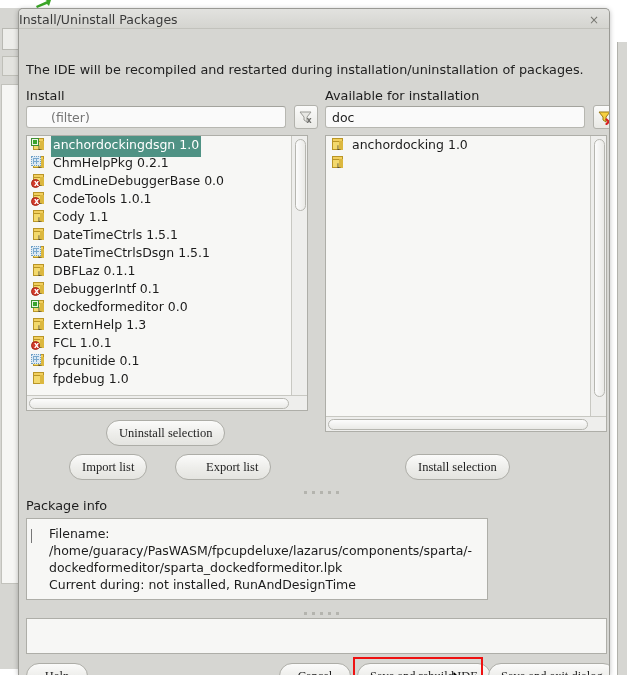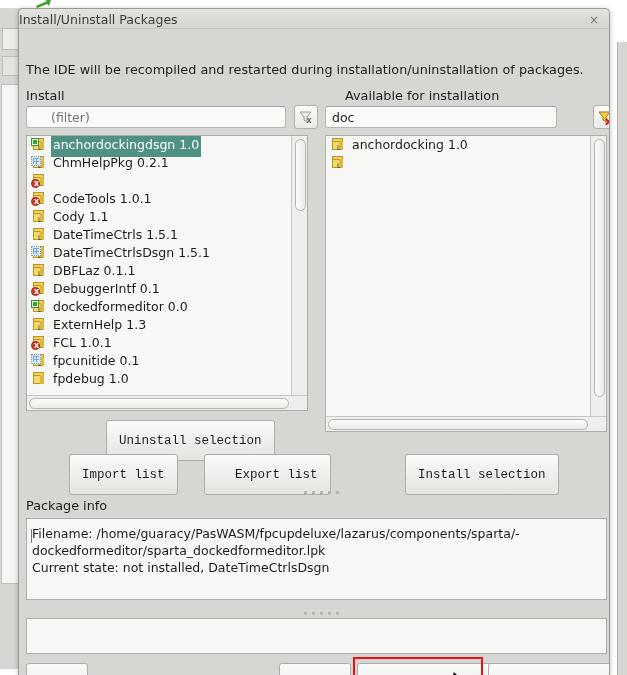--- a/index.html
+++ b/index.html
@@ -93,39 +93,39 @@
   #intro {
     position:absolute; left: 7px; top: 30px;
     font-size: 12.8px; color: #222;
   }
 
   .section-label {
     position:absolute;
     font-size: 12.8px; color: #1d1d1d;
   }
   #lbl-install { left: 7px; top: 56px; }
-  #lbl-available { left: 306px; top: 56px; margin-left: 20px; }
+  #lbl-available { left: 306px; top: 56px; }
 
   
   .tinput {
     position:absolute;
     height: 22px;
     background: #fafafa;
     border: 1px solid #b7b7b1;
     border-top-color: #a3a39d;
     border-radius: 3px;
     padding: 0 6px;
     font-family: "DejaVu Sans", "Liberation Sans", sans-serif;
     font-size: 12.5px;
     color: #222;
     line-height: 20px;
     outline: none;
   }
   #filter-left { left: 7px; top: 74px; width: 260px; color:#8d8d8a;padding-left:24px; }
-  #filter-right { left: 306px; top: 74px; width: 232px; }
+  #filter-right { left: 306px; top: 74px; width: 260px; }
 
   
   .fbtn {
     position:absolute; top: 73px;
     width: 24px; height: 24px;
     background: linear-gradient(to bottom,#fbfbfa,#e9e9e5);
     border: 1px solid #b2b2ac;
     border-radius: 3px;
     cursor: pointer;
   }
@@ -242,52 +242,52 @@
     background: linear-gradient(to bottom,#fcfcfc,#eaeae7);
     border: 1px solid #b6b6b0;
     border-radius: 6px;
   }
 
   
   .btn {
     position:absolute;
     background: linear-gradient(to bottom,#fbfbfa 0%,#ededea 55%,#e4e4e0 100%);
     border: 1px solid #adada7;
-    border-radius: 3px;
-    font-family: Liberation Mono, monospace;
+    border-radius: 13px;
+    font-family: Liberation Serif, serif;
     font-size: 12.5px;
     color: #1e1e1e;
-    height: 41px;
+    height: 26px;
     padding: 0 12px;
     cursor: pointer;
     white-space: nowrap;
   }
   #btn-uninstall   { left: 87px;  top: 388px; }
   #btn-import      { left: 50px;  top: 422px; }
-  #btn-export      { left: 185px; top: 422px; padding-left: 30px; }
+  #btn-export      { left: 156px; top: 422px; padding-left: 30px; }
   #btn-install-sel { left: 386px; top: 422px; }
 
   
   .dots {
     position:absolute;
     height: 6px;
     display:flex; gap:5px; align-items:center;
   }
   .dots i { width:3px; height:3px; background:#b4b4ae; display:block; }
   #dots1 { left: 285px; top: 457px; }
   #dots2 { left: 285px; top: 578px; }
 
   #lbl-pkginfo { left: 7px; top: 466px; }
 
   #pkginfo {
     position:absolute; left: 7px; top: 486px;
-    width: 581px; height: 82px;
+    width: 462px; height: 82px;
     background: #f7f7f5;
     border: 1px solid #aeaea8;
-    padding: 6px 5px;
+    padding: 6px 22px;
     font-size: 12.5px;
     line-height: 17px;
     color: #1c1c1c;
     overflow: hidden;
   }
   #pkginfo .caret {
     position:absolute; left: 4px; top: 10px;
     width:1px; height:14px; background:#777;
   }
 
@@ -382,20 +382,21 @@
             <span class="lbl">ChmHelpPkg 0.2.1</span>
           </div>
           <div class="lrow">
             <span class="pkgicon">
               <span class="box-top"></span>
               <span class="box-body"></span>
               <span class="box-shade"></span>
               <span class="sub-l">L</span>
               <span class="ov red"></span>
             </span>
+            <span class="lbl">CmdLineDebuggerBase 0.0</span>
           </div>
           <div class="lrow">
             <span class="pkgicon">
               <span class="box-top"></span>
               <span class="box-body"></span>
               <span class="box-shade"></span>
               <span class="sub-l">L</span>
               <span class="ov red"></span>
             </span>
             <span class="lbl">CodeTools 1.0.1</span>
@@ -555,21 +556,21 @@
         <i></i>
         <i></i>
     </div>
 
     <div class="section-label" id="lbl-pkginfo">Package info</div>
 
     <div id="pkginfo">
       <div class="caret"></div>
       <div>Filename:  /home/guaracy/PasWASM/fpcupdeluxe/lazarus/components/sparta/-</div>
       <div>dockedformeditor/sparta_dockedformeditor.lpk</div>
-      <div>Current state: not installed, DateTimeCtrlsDsgn</div>
+      <div>Current during: not installed, RunAndDesignTime</div>
     </div>
 
     <div class="dots" id="dots2">
       <i></i>
         <i></i>
         <i></i>
         <i></i>
         <i></i>
     </div>
 

